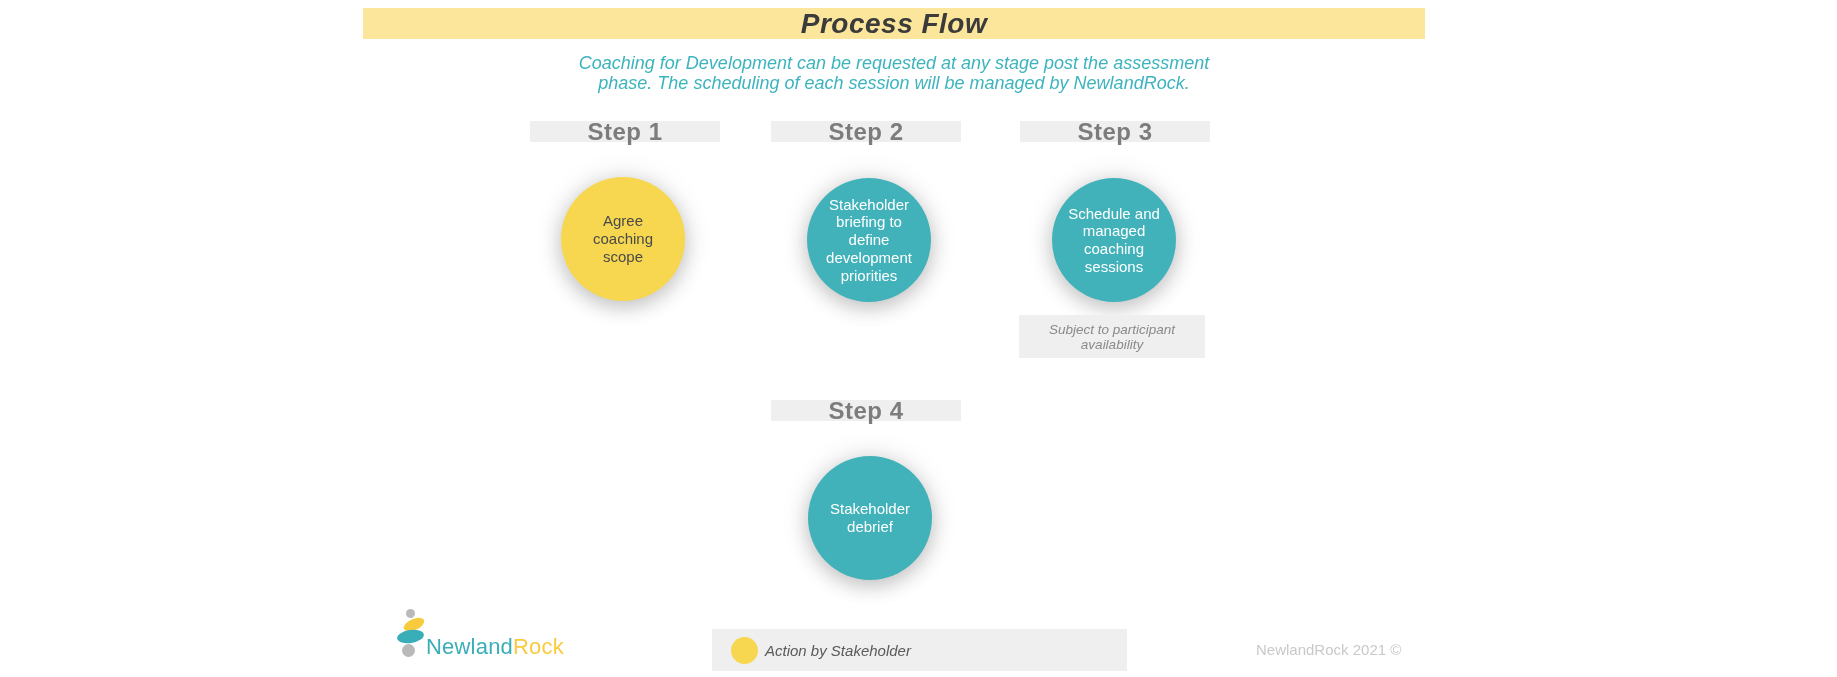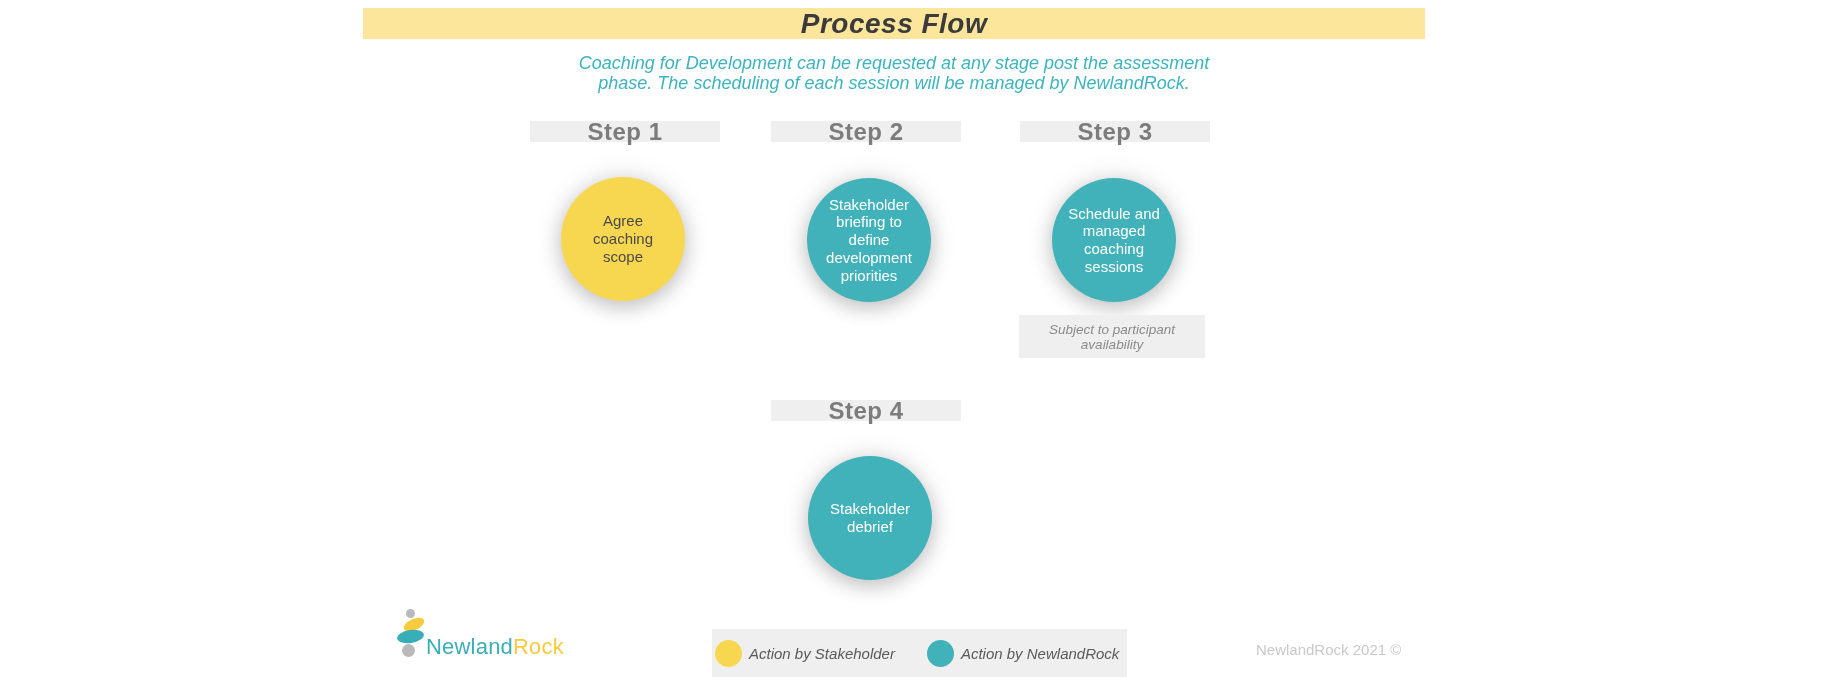--- a/index.html
+++ b/index.html
@@ -52,23 +52,23 @@
   .logo{position:absolute;left:395px;top:606px;width:200px;height:58px;}
   .pebble{position:absolute;border-radius:50%;}
   .pebble-1{left:11px;top:3px;width:9px;height:9px;background:var(--logo-gray);}
   .pebble-2{left:8px;top:13px;width:22px;height:11px;background:var(--logo-yellow);transform:rotate(-24deg);}
   .pebble-3{left:2px;top:24px;width:27px;height:13px;background:var(--logo-teal);transform:rotate(-9deg);}
   .pebble-4{left:7px;top:38px;width:13px;height:13px;background:var(--logo-gray);}
   .logo-text{position:absolute;left:31px;top:28px;font-size:22px;letter-spacing:.2px;white-space:nowrap;}
   .logo-text .nl{color:var(--logo-teal);}
   .logo-text .rk{color:var(--logo-yellow);margin-top:32px;}
   .legend{
-    position:absolute;left:712px;top:629px;width:415px;height:48px;
+    position:absolute;left:712px;top:629px;width:415px;height:42px;
     background:var(--box-gray);display:flex;align-items:center;gap:32px;
-    padding-left:3px;box-sizing:border-box;
+    padding-left:19px;box-sizing:border-box;
   }
   .legend-item{display:flex;align-items:center;gap:7px;font-style:italic;
     font-size:15px;color:var(--legend-text);white-space:nowrap;}
   .legend-dot{width:27px;height:27px;border-radius:50%;flex:0 0 auto;}
   .legend-dot.yellow{background:var(--circle-yellow);}
   .legend-dot.teal{background:var(--teal);}
   .copyright{position:absolute;left:1256px;top:641px;font-size:15px;color:var(--copyright-gray);}
 </style>
 </head>
 <body>
@@ -118,19 +118,15 @@
   <span class="pebble pebble-3"></span>
   <span class="pebble pebble-4"></span>
   <span class="logo-text"><span class="nl">Newland</span><span class="rk">Rock</span></span>
 </div>
 
 <div class="legend">
   <div class="legend-item">
     <span class="legend-dot yellow"></span>
     <span>Action by Stakeholder</span>
   </div>
-  <div class="legend-item">
-    <span class="legend-dot teal"></span>
-    <span>Action by NewlandRock</span>
-  </div>
 </div>
 
 <div class="copyright">NewlandRock 2021 ©</div>
 
 </body></html>

